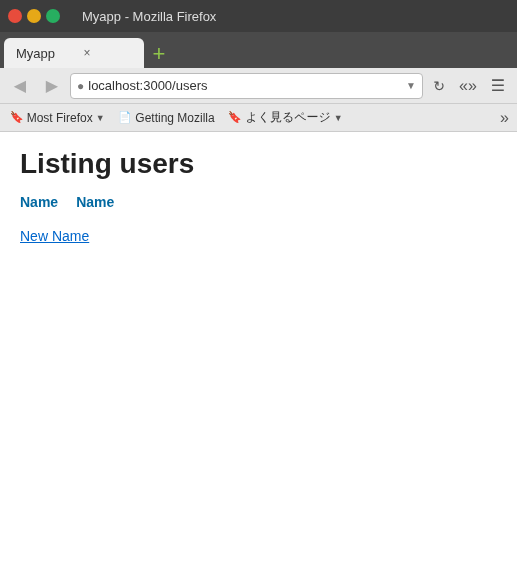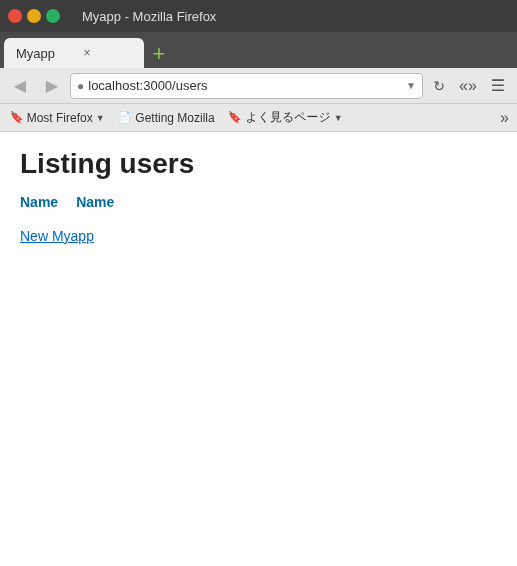--- a/index.html
+++ b/index.html
@@ -275,14 +275,14 @@
   </div>
   <span class="bookmarks-more">»</span>
 </div>
 
 <div class="page-content">
   <h1 class="page-title">Listing users</h1>
   <div class="table-header">
     <span>Name</span>
     <span>Name</span>
   </div>
-  <a class="new-user-link" href="#">New Myapp</a>
+  <a class="new-user-link" href="#">New Name</a>
 </div>
 
 </body></html>

